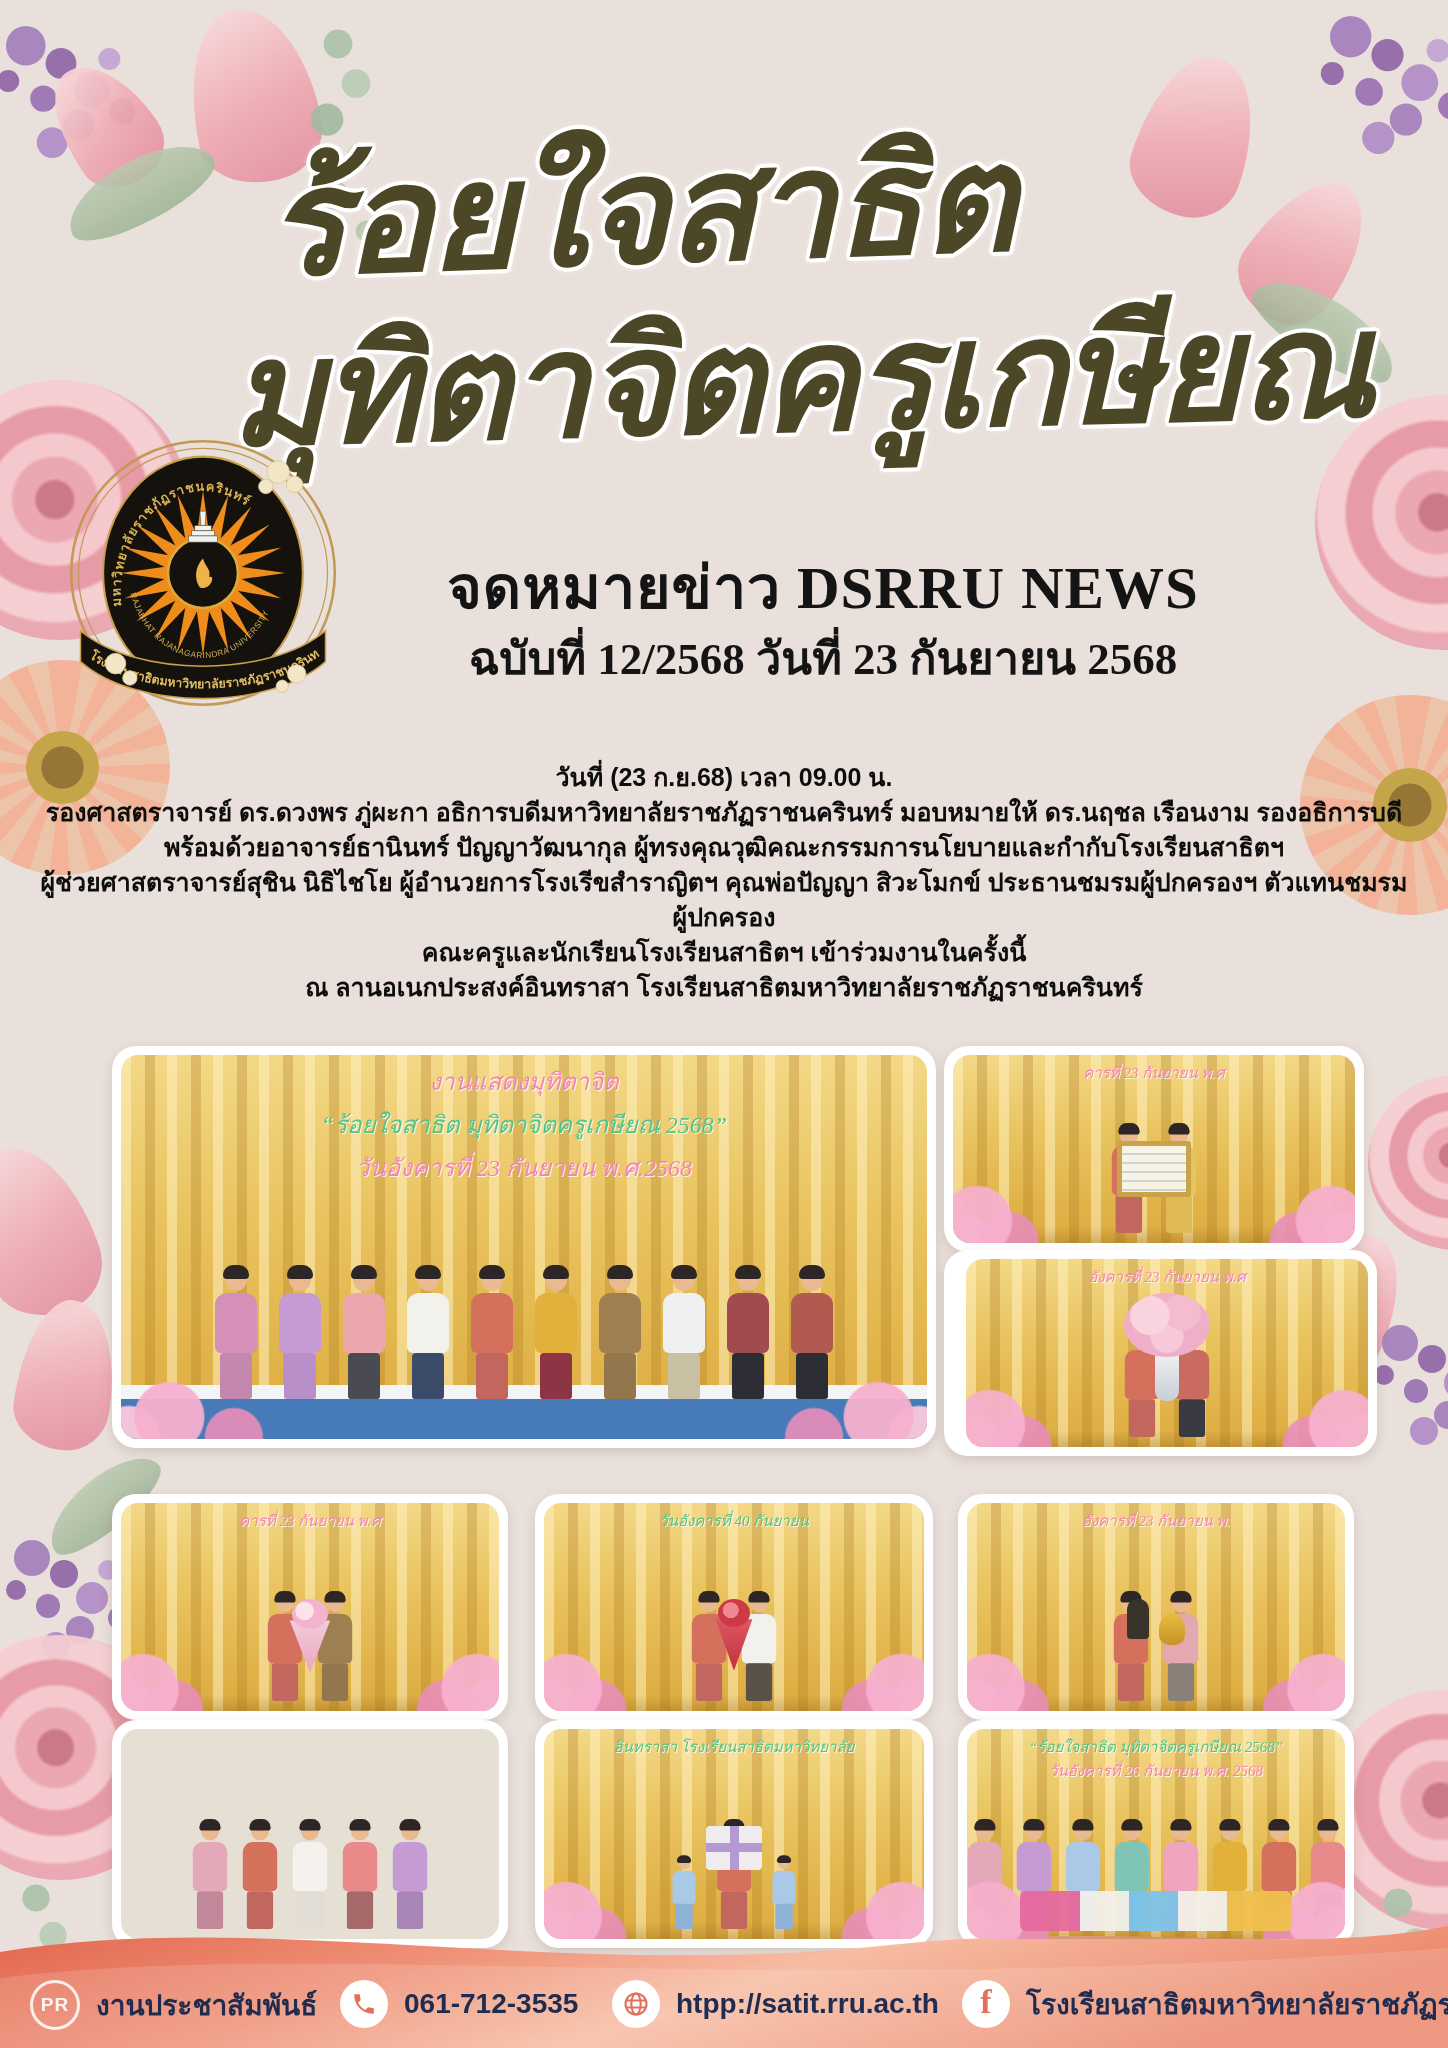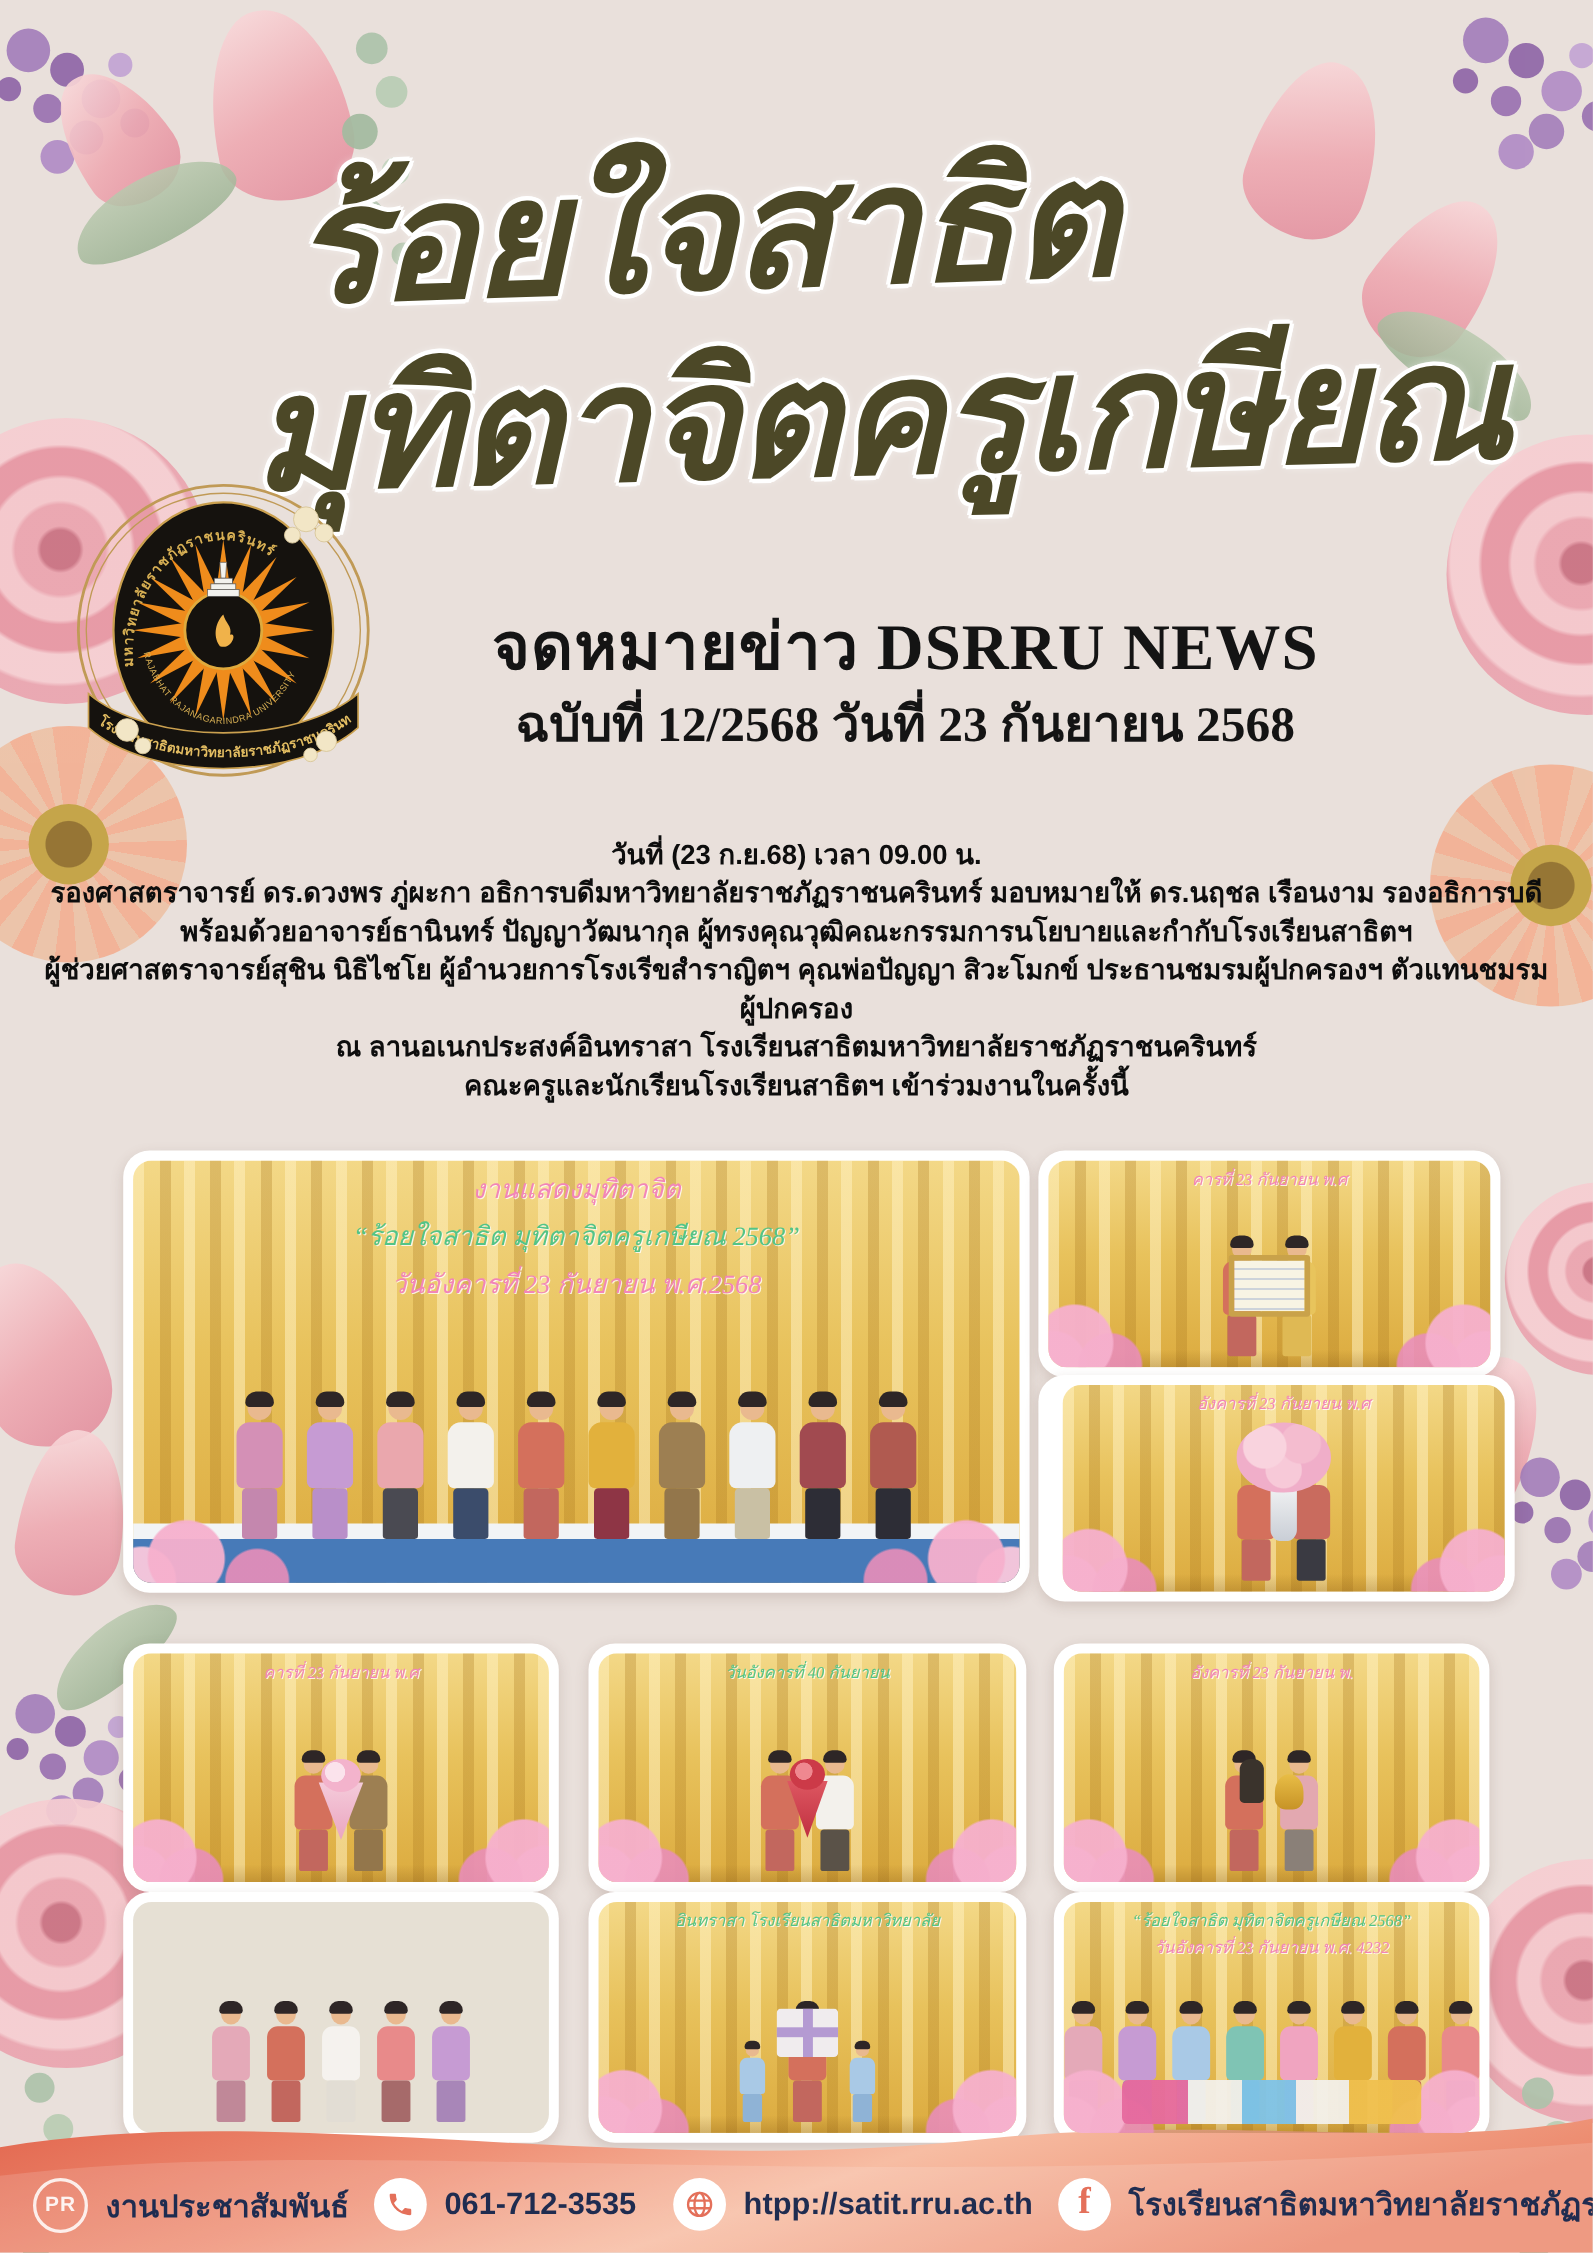--- a/index.html
+++ b/index.html
@@ -205,22 +205,22 @@
   <div class="news-block">
     <div class="news-title">จดหมายข่าว DSRRU NEWS</div>
     <div class="news-issue">ฉบับที่ 12/2568 วันที่ 23 กันยายน 2568</div>
   </div>
 
   <div class="article">
     <div class="al">วันที่ (23 ก.ย.68) เวลา 09.00 น.</div>
     <div class="al">รองศาสตราจารย์ ดร.ดวงพร ภู่ผะกา อธิการบดีมหาวิทยาลัยราชภัฏราชนครินทร์ มอบหมายให้  ดร.นฤชล เรือนงาม รองอธิการบดี</div>
     <div class="al">พร้อมด้วยอาจารย์ธานินทร์ ปัญญาวัฒนากุล ผู้ทรงคุณวุฒิคณะกรรมการนโยบายและกำกับโรงเรียนสาธิตฯ</div>
     <div class="al">ผู้ช่วยศาสตราจารย์สุชิน นิธิไชโย ผู้อำนวยการโรงเรีขสำราญิตฯ คุณพ่อปัญญา สิวะโมกข์ ประธานชมรมผู้ปกครองฯ ตัวแทนชมรมผู้ปกครอง</div>
+    <div class="al">คณะครูและนักเรียนโรงเรียนสาธิตฯ เข้าร่วมงานในครั้งนี้</div>
     <div class="al">ณ ลานอเนกประสงค์อินทราสา โรงเรียนสาธิตมหาวิทยาลัยราชภัฏราชนครินทร์</div>
-    <div class="al">คณะครูและนักเรียนโรงเรียนสาธิตฯ เข้าร่วมงานในครั้งนี้</div>
   </div>
 
   <div class="photo photo-main" style="left:112px;top:1046px;width:806px;height:384px;" aria-label="ภาพหมู่คณะผู้บริหาร แขกผู้มีเกียรติ และครูเกษียณบนเวทีหน้าม่านสีทอง">
     <div class="scene bg-stage">
         <div class="photo-banner">
           <div class="bline pink">งานแสดงมุทิตาจิต</div>
           <div class="bline green">“ร้อยใจสาธิต  มุทิตาจิตครูเกษียณ  2568”</div>
           <div class="bline pink">วันอังคารที่ 23 กันยายน พ.ศ.2568</div>
         </div>
         <div class="figures">
@@ -431,21 +431,21 @@
             <div class="legs"></div>
           </div>
         </div>
         <div class="prop prop-gift"></div>
       </div>
   </div>
   <div class="photo small" style="left:958px;top:1720px;width:378px;height:210px;" aria-label="คณะครูถ่ายภาพร่วมกันทำท่ามินิฮาร์ทพร้อมโต๊ะของขวัญ">
     <div class="scene bg-curtain">
         <div class="photo-banner">
           <div class="bline green">“ร้อยใจสาธิต  มุทิตาจิตครูเกษียณ  2568”</div>
-          <div class="bline pink">วันอังคารที่ 23 กันยายน พ.ศ. 4232</div>
+          <div class="bline pink">วันอังคารที่ 26 กันยายน พ.ศ. 2568</div>
         </div>
         <div class="figures">
           <div class="figure" style="--shirt: #e4a9b8; --pants: #c08898;">
             <div class="head"></div>
             <div class="body"></div>
             <div class="legs"></div>
           </div>
           <div class="figure" style="--shirt: #c69bd3; --pants: #a886b8;">
             <div class="head"></div>
             <div class="body"></div>

